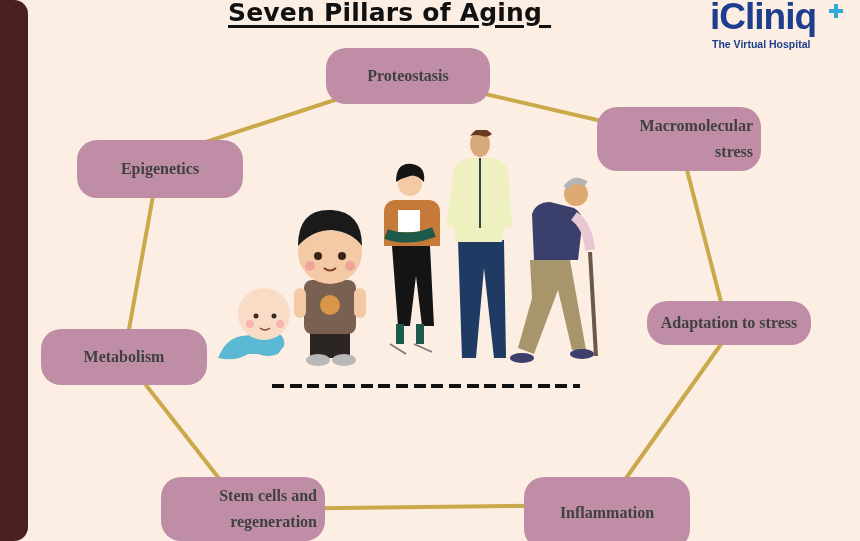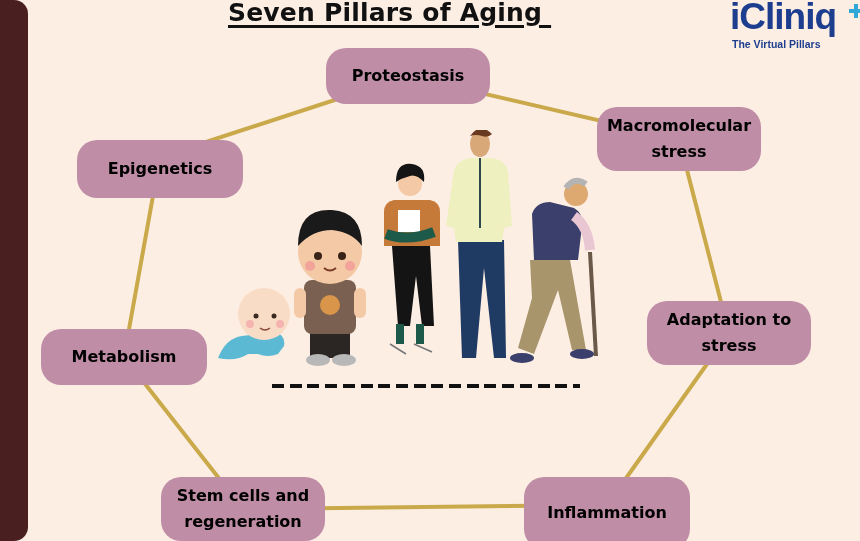--- a/index.html
+++ b/index.html
@@ -13,21 +13,21 @@
       position: absolute; left: 0; top: 0; width: 28px; height: 541px;
       background: #4a1f20; border-radius: 0 14px 14px 0;
     }
     .title {
       position: absolute; left: 228px; top: -2px;
       font-size: 25px; font-weight: bold; color: #111;
       text-decoration: underline; text-underline-offset: 4px;
       text-decoration-thickness: 3px; white-space: pre;
       letter-spacing: 0.2px;
     }
-    .logo { position: absolute; left: 728px; top: 0; width: 132px; height: 54px; }
+    .logo { position: absolute; left: 708px; top: 0; width: 132px; height: 54px; }
     .logo-main {
       position: absolute; left: 2px; top: -4px;
       font-size: 37px; font-weight: bold; color: #1d3e8f;
       letter-spacing: -1px; font-family: "Liberation Sans", sans-serif;
     }
     .logo-plus {
       position: absolute; left: 121px; top: 4px; width: 14px; height: 14px;
     }
     .logo-plus::before, .logo-plus::after {
       content: ""; position: absolute; background: #2fa8d8;
@@ -37,41 +37,41 @@
     .logo-sub {
       position: absolute; left: 4px; top: 38px;
       font-size: 10.5px; font-weight: bold; color: #1d3e8f;
       font-family: "Liberation Sans", sans-serif; white-space: nowrap;
     }
     svg.poly { position: absolute; left: 0; top: 0; }
     .pill {
       position: absolute; background: #bf8ea6;
       border-radius: 20px;
       display: flex; align-items: center; justify-content: center;
-      text-align: center; color: #000000;
+      text-align: right; color: #404040;
       font-size: 16px; font-weight: bold; line-height: 26px;
-      box-sizing: border-box; padding: 0 8px;
+      box-sizing: border-box; padding: 0 8px; font-family: Liberation Serif, serif;
     }
     .figures { position: absolute; left: 210px; top: 130px; width: 400px; height: 240px; }
     .dash-line {
       position: absolute; left: 272px; top: 384px; width: 308px; height: 4px;
       background: repeating-linear-gradient(90deg, #111 0 12px, transparent 12px 17.7px);
     }
   </style>
 </head>
 <body>
 
 <div class="left-bar"></div>
 
 <div class="title">Seven Pillars of Aging </div>
 
 <div class="logo">
   <div class="logo-main">iCliniq</div>
   <div class="logo-plus"></div>
-  <div class="logo-sub">The Virtual Pillars</div>
+  <div class="logo-sub">The Virtual Hospital</div>
 </div>
 
 <svg class="poly" width="860" height="541">
   <g stroke="#c9a94a" stroke-width="4" fill="none" stroke-linecap="round">
     <line x1="408" y1="76" x2="679" y2="139"></line>
     <line x1="679" y1="139" x2="729" y2="333"></line>
     <line x1="729" y1="333" x2="607" y2="505"></line>
     <line x1="607" y1="505" x2="243" y2="509"></line>
     <line x1="243" y1="509" x2="124" y2="357"></line>
     <line x1="124" y1="357" x2="160" y2="157"></line>
@@ -141,21 +141,21 @@
 </svg>
 
 <div class="dash-line"></div>
 
 <div class="pill" style="left:326px;top:48px;width:164px;height:56px;">
   <span>Proteostasis</span>
 </div>
 <div class="pill" style="left:597px;top:107px;width:164px;height:64px;">
   <span>Macromolecular stress</span>
 </div>
-<div class="pill" style="left:647px;top:301px;width:164px;height:64px;">
+<div class="pill" style="left:647px;top:301px;width:164px;height:44px;">
   <span>Adaptation to stress</span>
 </div>
 <div class="pill" style="left:524px;top:477px;width:166px;height:72px;">
   <span>Inflammation</span>
 </div>
 <div class="pill" style="left:161px;top:477px;width:164px;height:64px;">
   <span>Stem cells and regeneration</span>
 </div>
 <div class="pill" style="left:41px;top:329px;width:166px;height:56px;">
   <span>Metabolism</span>

